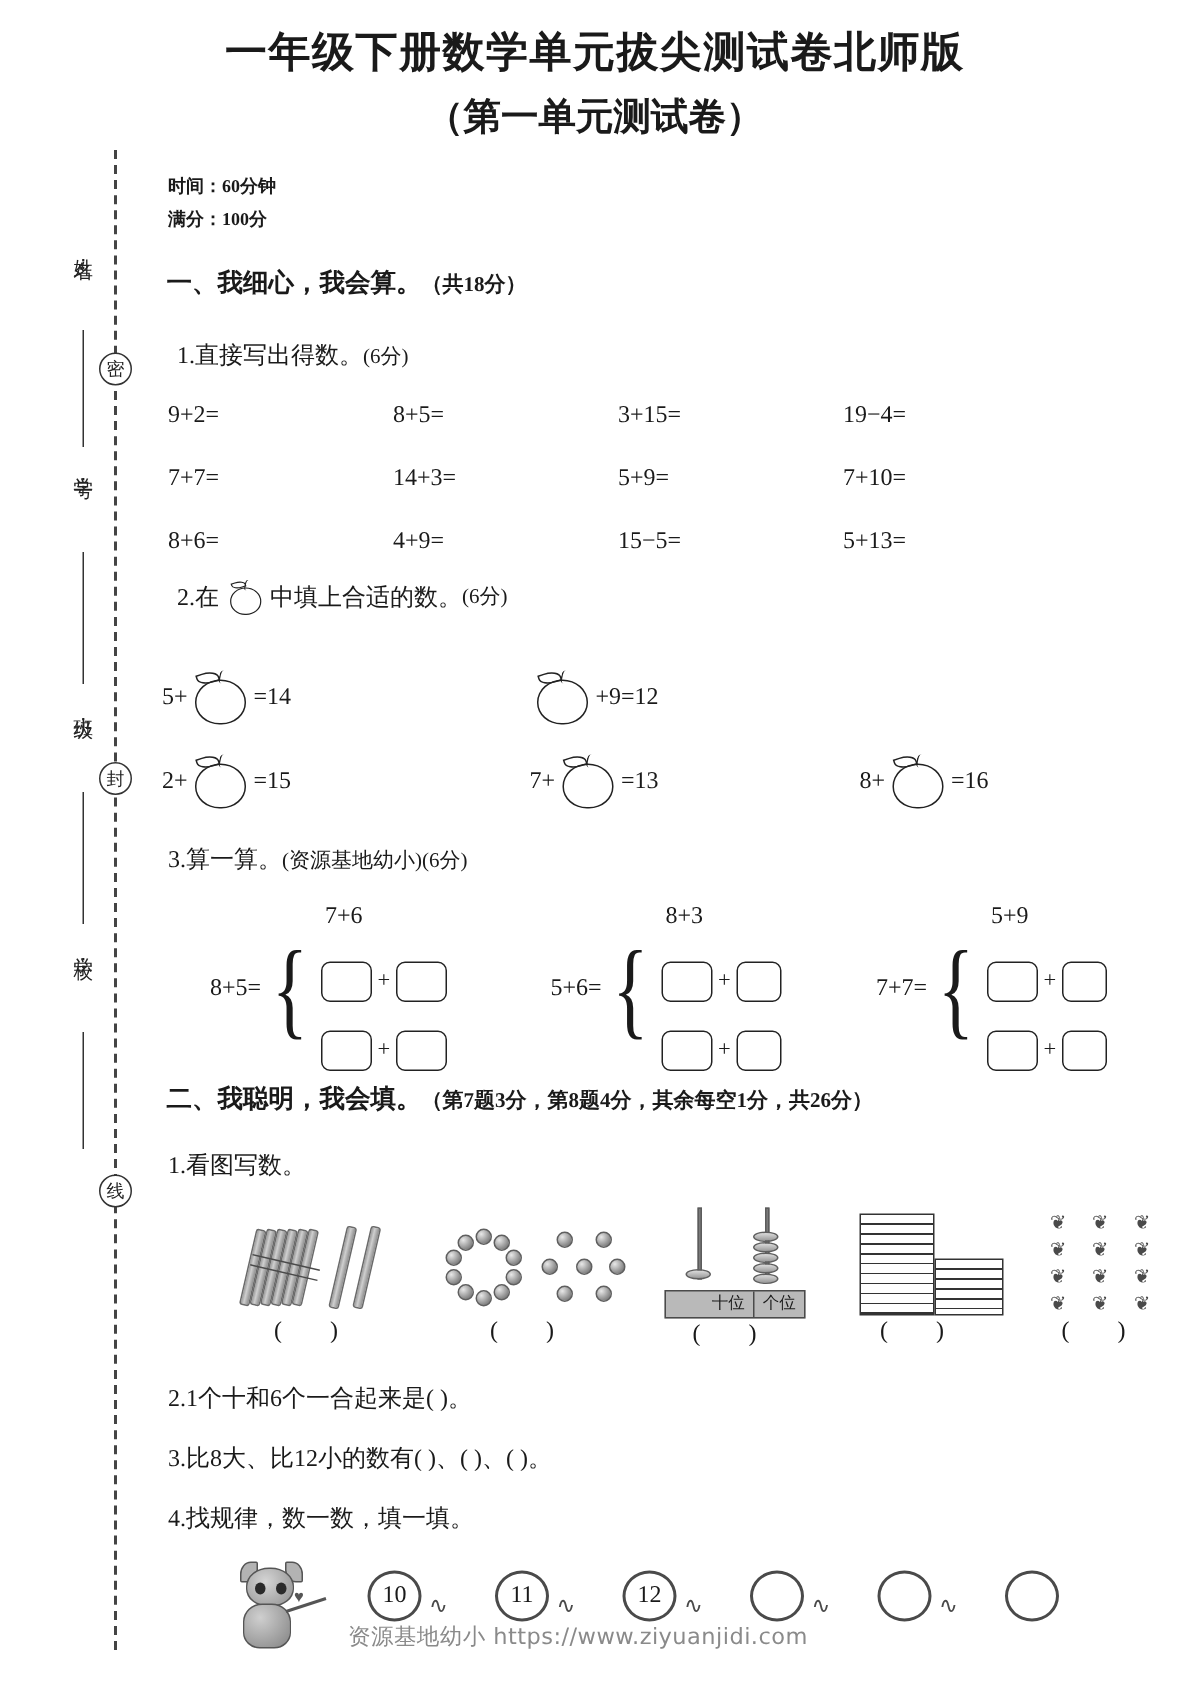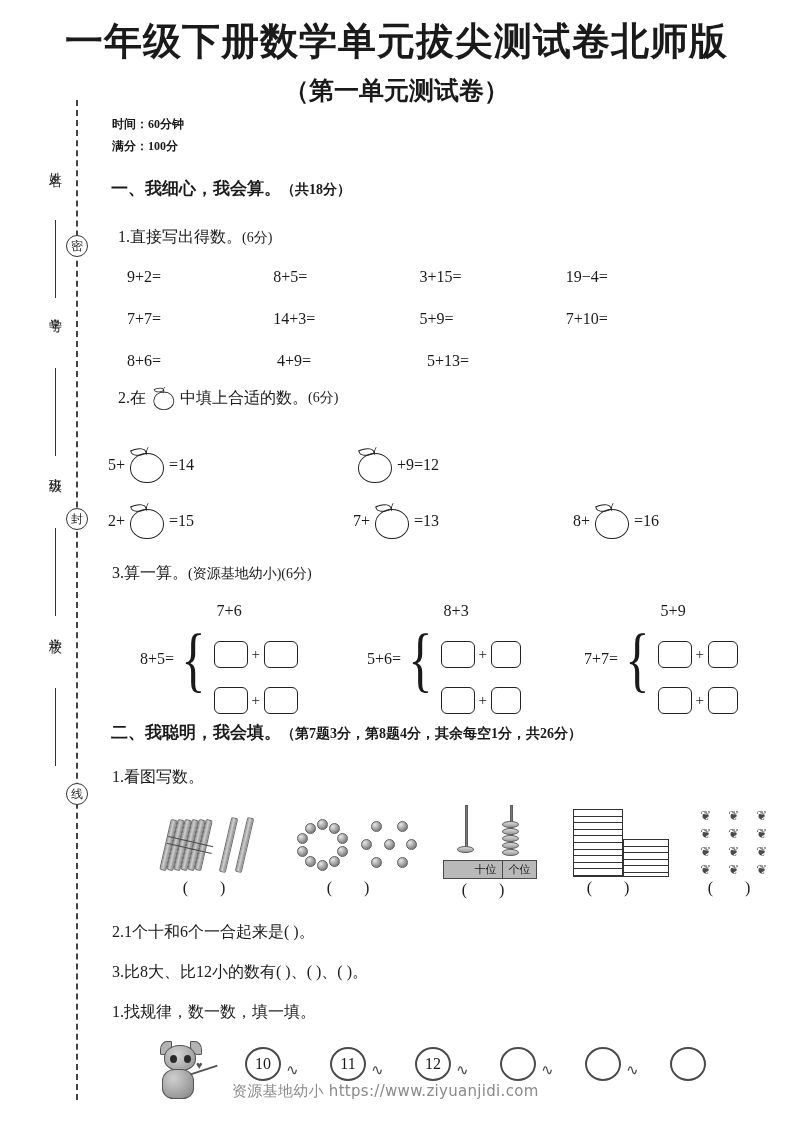--- a/index.html
+++ b/index.html
@@ -46,21 +46,21 @@
     font-size: 12px;
     line-height: 20px;
     text-align: center;
     background: #fff;
     color: #222;
   }
 
   
   .title-block { position: absolute; left: 0; top: 16px; width: 793px; text-align: center; }
   .title-main {
-    font-size: 38px; font-weight: bold; letter-spacing: 1px;
+    font-size: 28px; font-weight: bold; letter-spacing: 1px;
     font-family: "Liberation Serif", "DejaVu Serif", serif;
   }
   .title-sub { font-size: 25px; font-weight: bold; margin-top: 7px; }
 
   
   .score-wrap { position: absolute; left: 100px; top: 113px; display: flex; align-items: flex-start; }
   table.score { border-collapse: collapse; }
   table.score td {
     border: 1px solid #333;
     height: 22px;
@@ -87,21 +87,21 @@
   .sec-head .paren { font-size: 14px; font-weight: bold; }
   .q-head {
     position: absolute;
     font-size: 16px;
     white-space: nowrap;
   }
   .q-head .pts { font-size: 14px; }
 
   
   .calc-grid { position: absolute; left: 112px; top: 268px; width: 600px; }
-  .calc-row { display: flex; height: 42px; margin-left: 15px; }
+  .calc-row { display: flex; height: 42px; }
   .calc-cell { width: 150px; font-size: 16px; font-family: "Liberation Serif", serif; }
 
   
   .apple-area { position: absolute; left: 108px; top: 437px; width: 640px; }
   .apple-row { display: flex; height: 56px; align-items: center; }
   .apple-item { display: flex; align-items: center; font-size: 16px; }
   .apple {
     position: relative;
     width: 40px; height: 36px;
     display: inline-block;
@@ -359,20 +359,21 @@
     </div>
     <div class="calc-row">
       <div class="calc-cell">7+7=</div>
       <div class="calc-cell">14+3=</div>
       <div class="calc-cell">5+9=</div>
       <div class="calc-cell">7+10=</div>
     </div>
     <div class="calc-row">
       <div class="calc-cell">8+6=</div>
       <div class="calc-cell">4+9=</div>
+      <div class="calc-cell">15−5=</div>
       <div class="calc-cell">5+13=</div>
     </div>
   </div>
 
   <div class="q-head" style="left:118px; top:384px; display:flex; align-items:center;">
     <span>2.在</span>
     <span class="apple" style="width:30px;height:28px;transform:scale(0.8);">
       <span class="body" style="width:26px;height:23px;"></span>
         <span class="leaf" style="width:12px;height:6px;"></span>
         <span class="stem" style="left:15px;"></span>
@@ -589,21 +590,21 @@
           <span class="flw" style="left:38px; top:58px;">❦</span>
           <span class="flw" style="left:66px; top:58px;">❦</span>
         </div>
       </div>
       <div class="pic-answer">(        )</div>
     </div>
   </div>
 
   <div class="fill-line" style="left:112px; top:922px;">2.1个十和6个一合起来是(        )。</div>
   <div class="fill-line" style="left:112px; top:962px;">3.比8大、比12小的数有(        )、(        )、(        )。</div>
-  <div class="fill-line" style="left:112px; top:1002px;">1.找规律，数一数，填一填。</div>
+  <div class="fill-line" style="left:112px; top:1002px;">4.找规律，数一数，填一填。</div>
 
   <div class="chain-area">
     <div class="mascot">
       <span class="ear" style="left:10px;"></span>
       <span class="ear" style="left:40px; transform:scaleX(-1);"></span>
       <span class="head"></span>
       <span class="eye" style="left:20px;"></span>
       <span class="eye" style="left:34px;"></span>
       <span class="body"></span>
       <span class="wand"></span>

